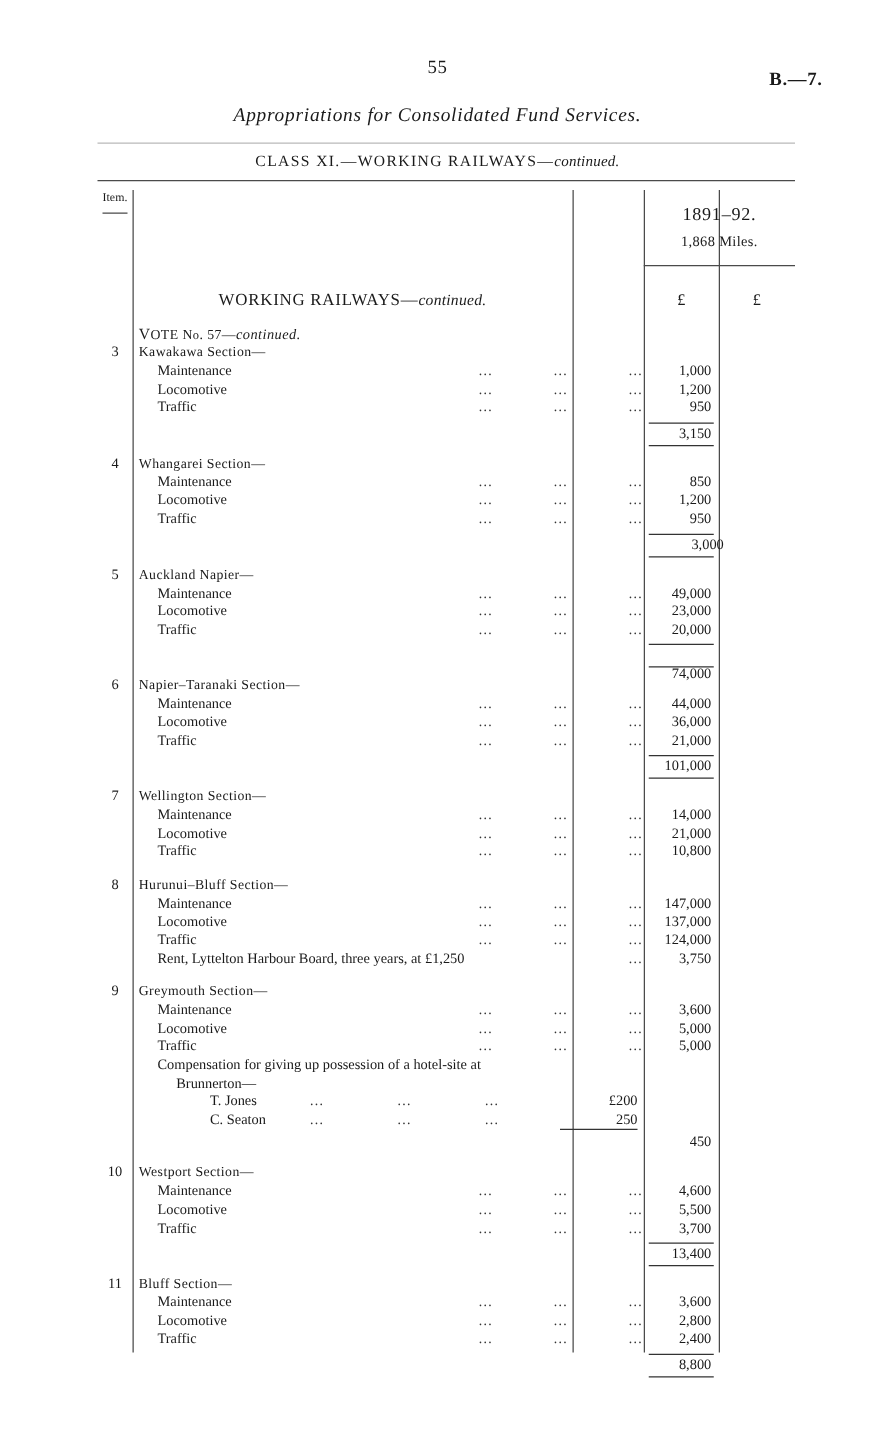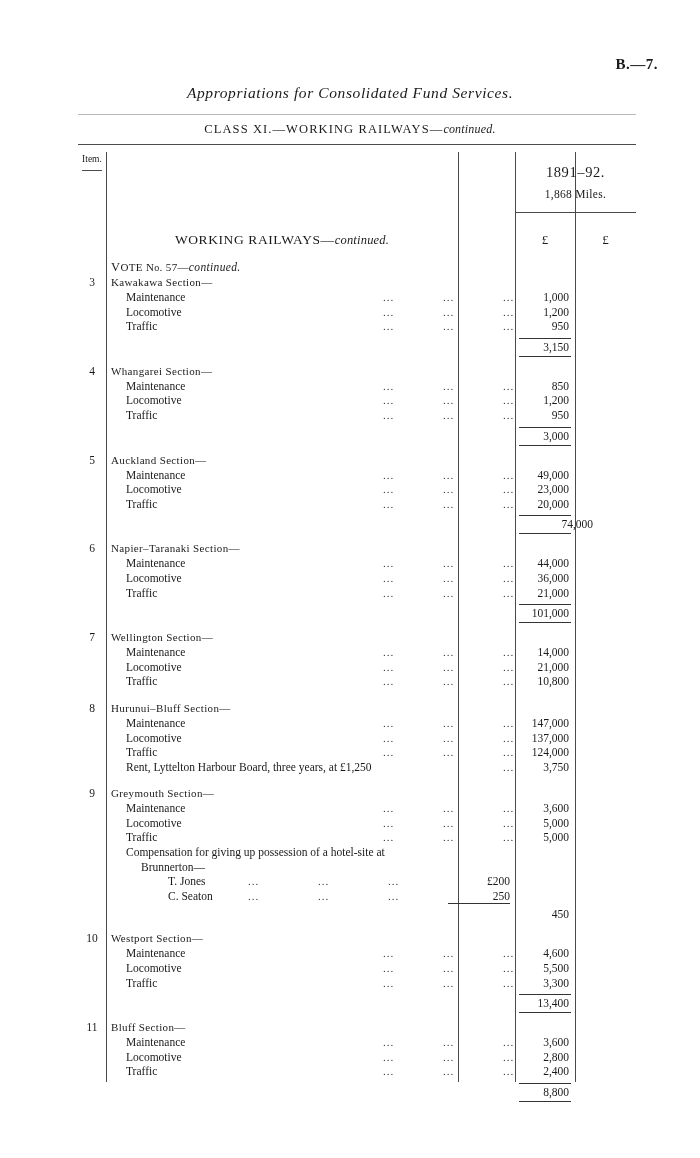--- a/index.html
+++ b/index.html
@@ -250,20 +250,21 @@
     width: 52px;
     border-top: 1px solid #333;
   }
   .spacer { height: 8px; }
 </style>
 </head>
 <body>
 
 <div class="page">
 
+  <div class="page-num">55</div>
   <div class="doc-ref">B.—7.</div>
   <div class="running-title">Appropriations for Consolidated Fund Services.</div>
 
   <div class="rule-top"></div>
 
   <div class="class-title">
     <span>CLASS XI.—WORKING RAILWAYS—</span><span class="cont">continued.</span>
   </div>
 
   <div class="rule-under-class"></div>
@@ -346,27 +347,27 @@
         <div class="row">
           <div class="r-label lv1">Traffic</div>
           <div class="dots d1">...</div>
           <div class="dots d2">...</div>
           <div class="dots d3">...</div>
           <div class="r-amt1">950</div>
         </div>
         <div class="spacer" style="height: 3px;"></div>
         <div class="row" style="height: 18px;">
           <div class="total-rule" style="top: 0px;"></div>
-          <div class="r-amt1" style="top: 3px;">3,000</div>
+          <div class="r-amt1" style="top: 3px; margin-left: 10px;">3,000</div>
           <div class="bot-rule" style="top: 18px;"></div>
         </div>
         <div class="spacer" style="height: 9px;"></div>
         <div class="row" style="height: 15px;">
           <div class="r-item">5</div>
-          <div class="r-label lv0 smallcaps">Auckland Section—</div>
+          <div class="r-label lv0 smallcaps">Auckland Napier—</div>
         </div>
         <div class="row">
           <div class="r-label lv1">Maintenance</div>
           <div class="dots d1">...</div>
           <div class="dots d2">...</div>
           <div class="dots d3">...</div>
           <div class="r-amt1">49,000</div>
         </div>
         <div class="row">
           <div class="r-label lv1">Locomotive</div>
@@ -378,21 +379,21 @@
         <div class="row">
           <div class="r-label lv1">Traffic</div>
           <div class="dots d1">...</div>
           <div class="dots d2">...</div>
           <div class="dots d3">...</div>
           <div class="r-amt1">20,000</div>
         </div>
         <div class="spacer" style="height: 3px;"></div>
         <div class="row" style="height: 18px;">
           <div class="total-rule" style="top: 0px;"></div>
-          <div class="r-amt1" style="top: 3px; margin-left: 24px;">74,000</div>
+          <div class="r-amt1" style="top: 18px;">74,000</div>
           <div class="bot-rule" style="top: 18px;"></div>
         </div>
         <div class="spacer" style="height: 9px;"></div>
         <div class="row" style="height: 15px;">
           <div class="r-item">6</div>
           <div class="r-label lv0 smallcaps">Napier–Taranaki Section—</div>
         </div>
         <div class="row">
           <div class="r-label lv1">Maintenance</div>
           <div class="dots d1">...</div>
@@ -547,21 +548,21 @@
           <div class="dots d1">...</div>
           <div class="dots d2">...</div>
           <div class="dots d3">...</div>
           <div class="r-amt1">5,500</div>
         </div>
         <div class="row">
           <div class="r-label lv1">Traffic</div>
           <div class="dots d1">...</div>
           <div class="dots d2">...</div>
           <div class="dots d3">...</div>
-          <div class="r-amt1">3,300</div>
+          <div class="r-amt1">3,700</div>
         </div>
         <div class="spacer" style="height: 3px;"></div>
         <div class="row" style="height: 18px;">
           <div class="total-rule" style="top: 0px;"></div>
           <div class="r-amt1" style="top: 3px;">13,400</div>
           <div class="bot-rule" style="top: 18px;"></div>
         </div>
         <div class="spacer" style="height: 9px;"></div>
         <div class="row" style="height: 15px;">
           <div class="r-item">11</div>

